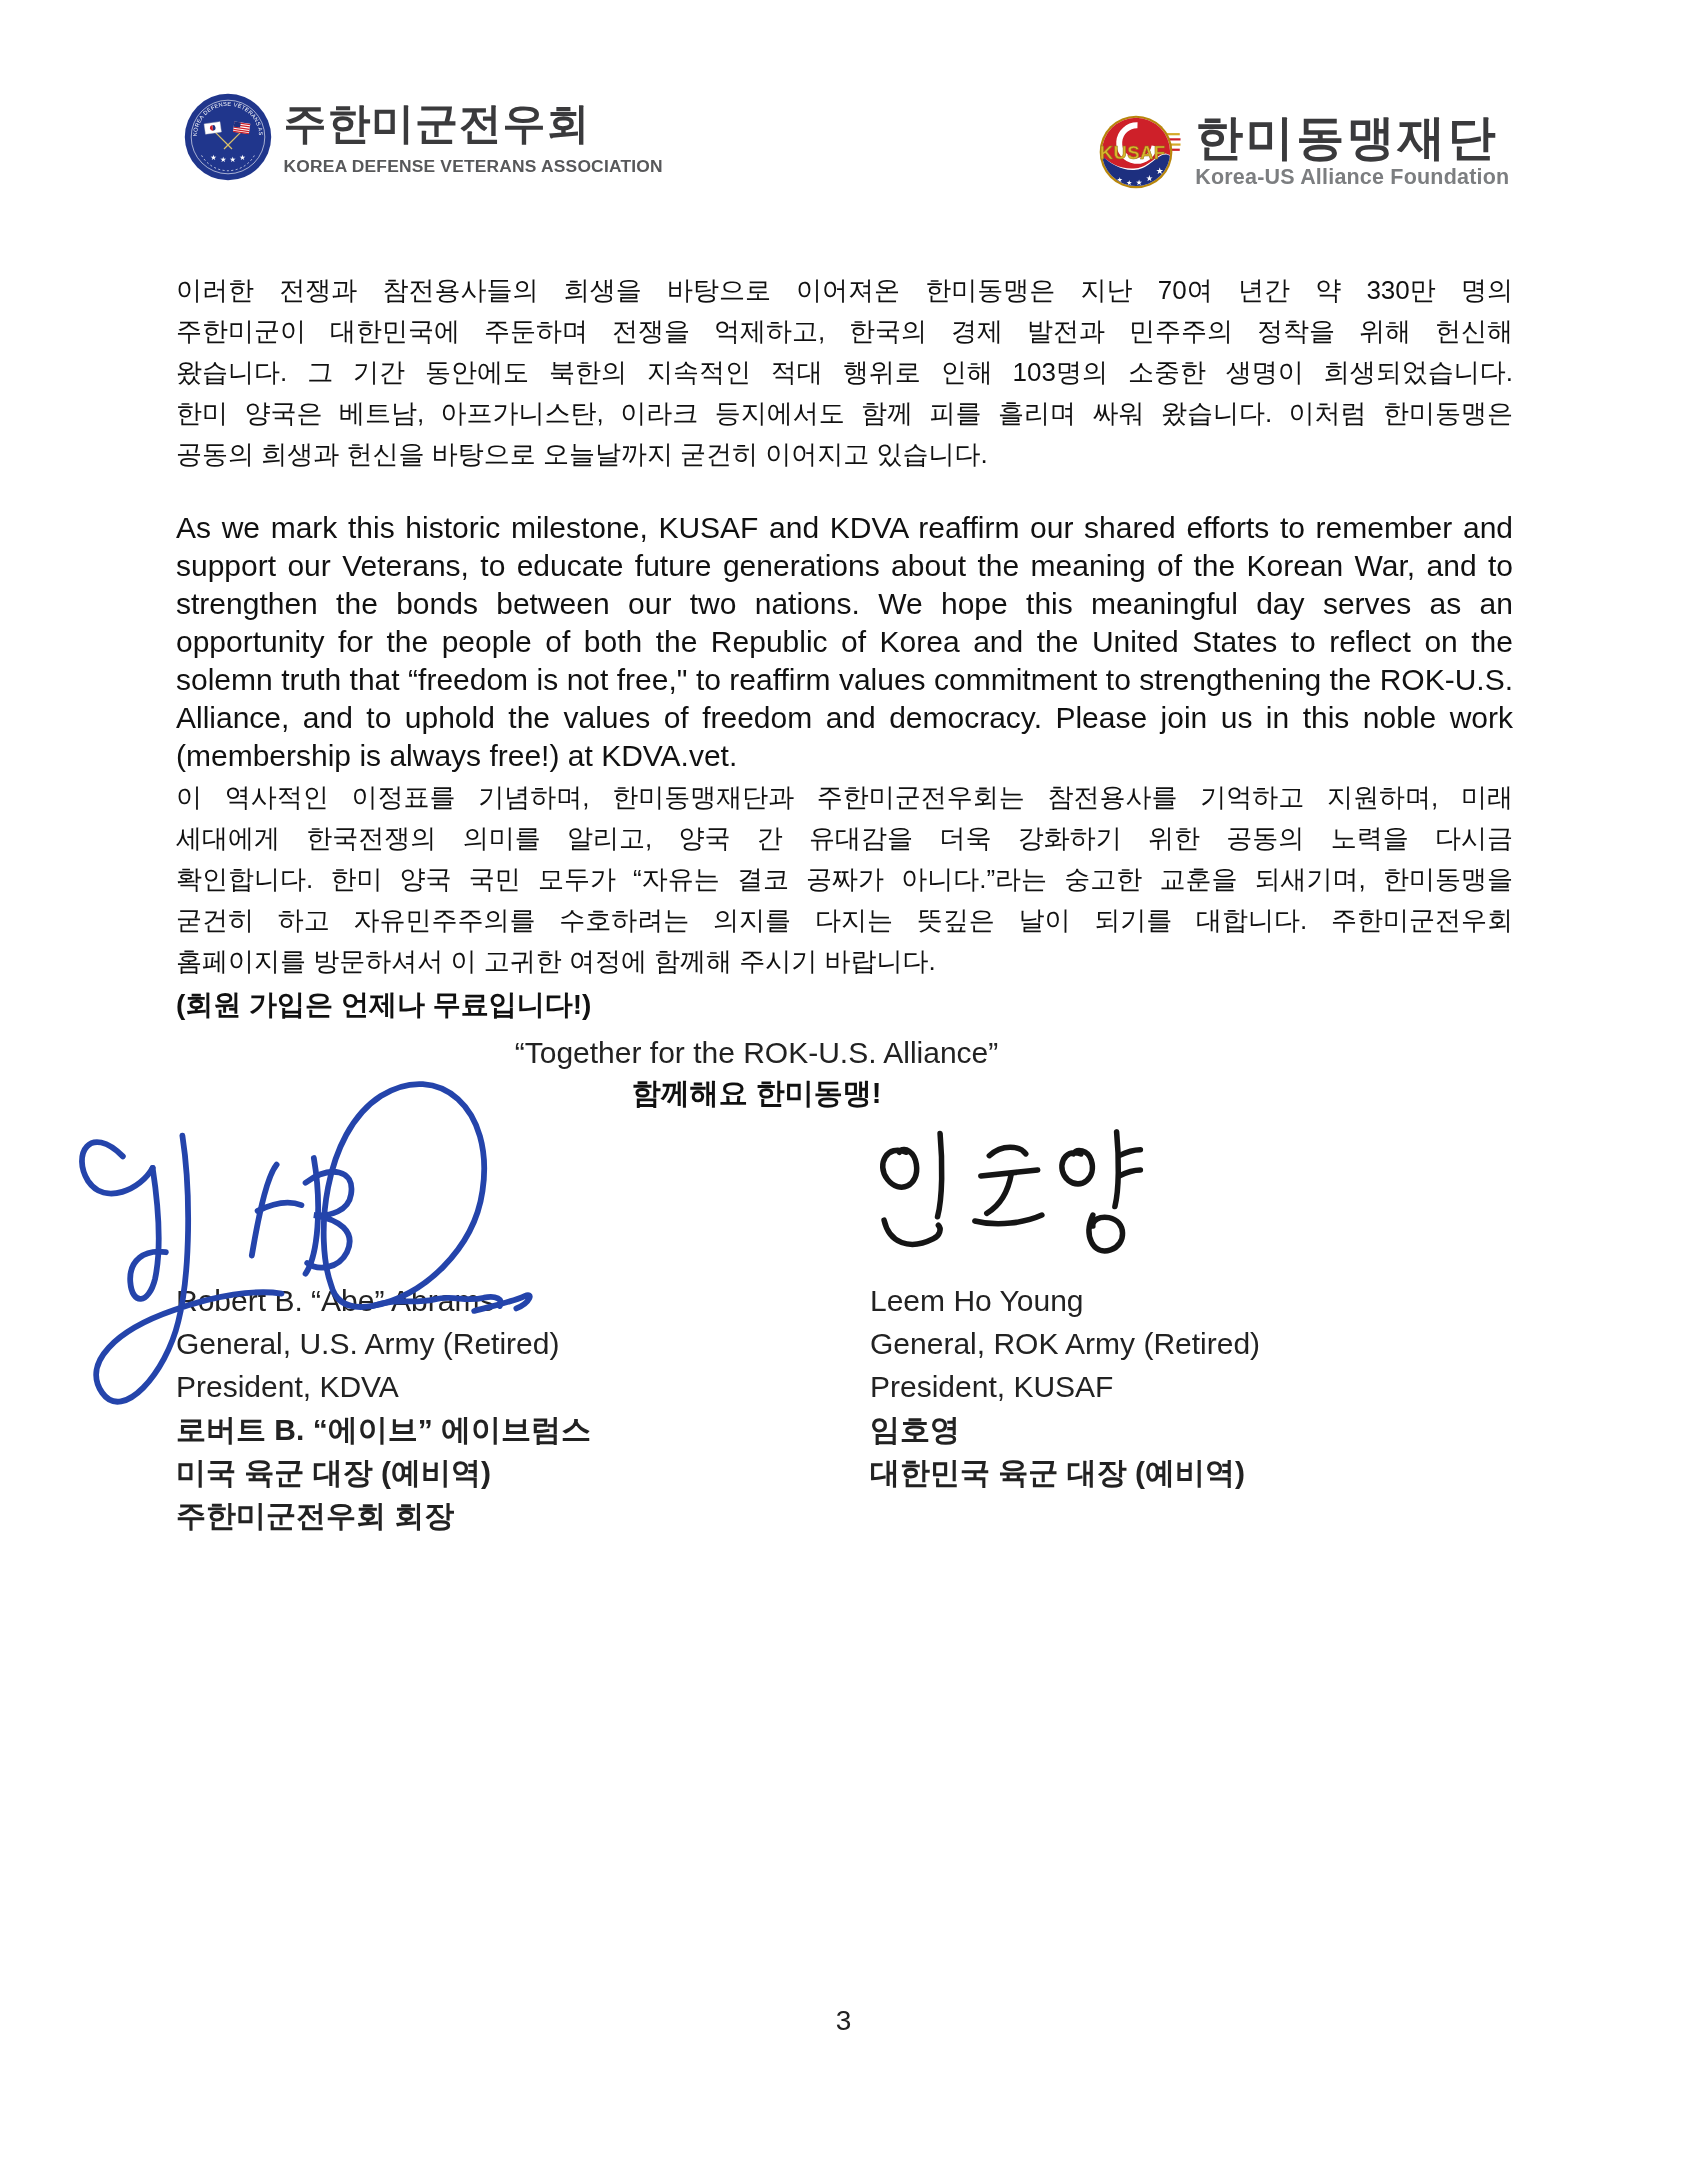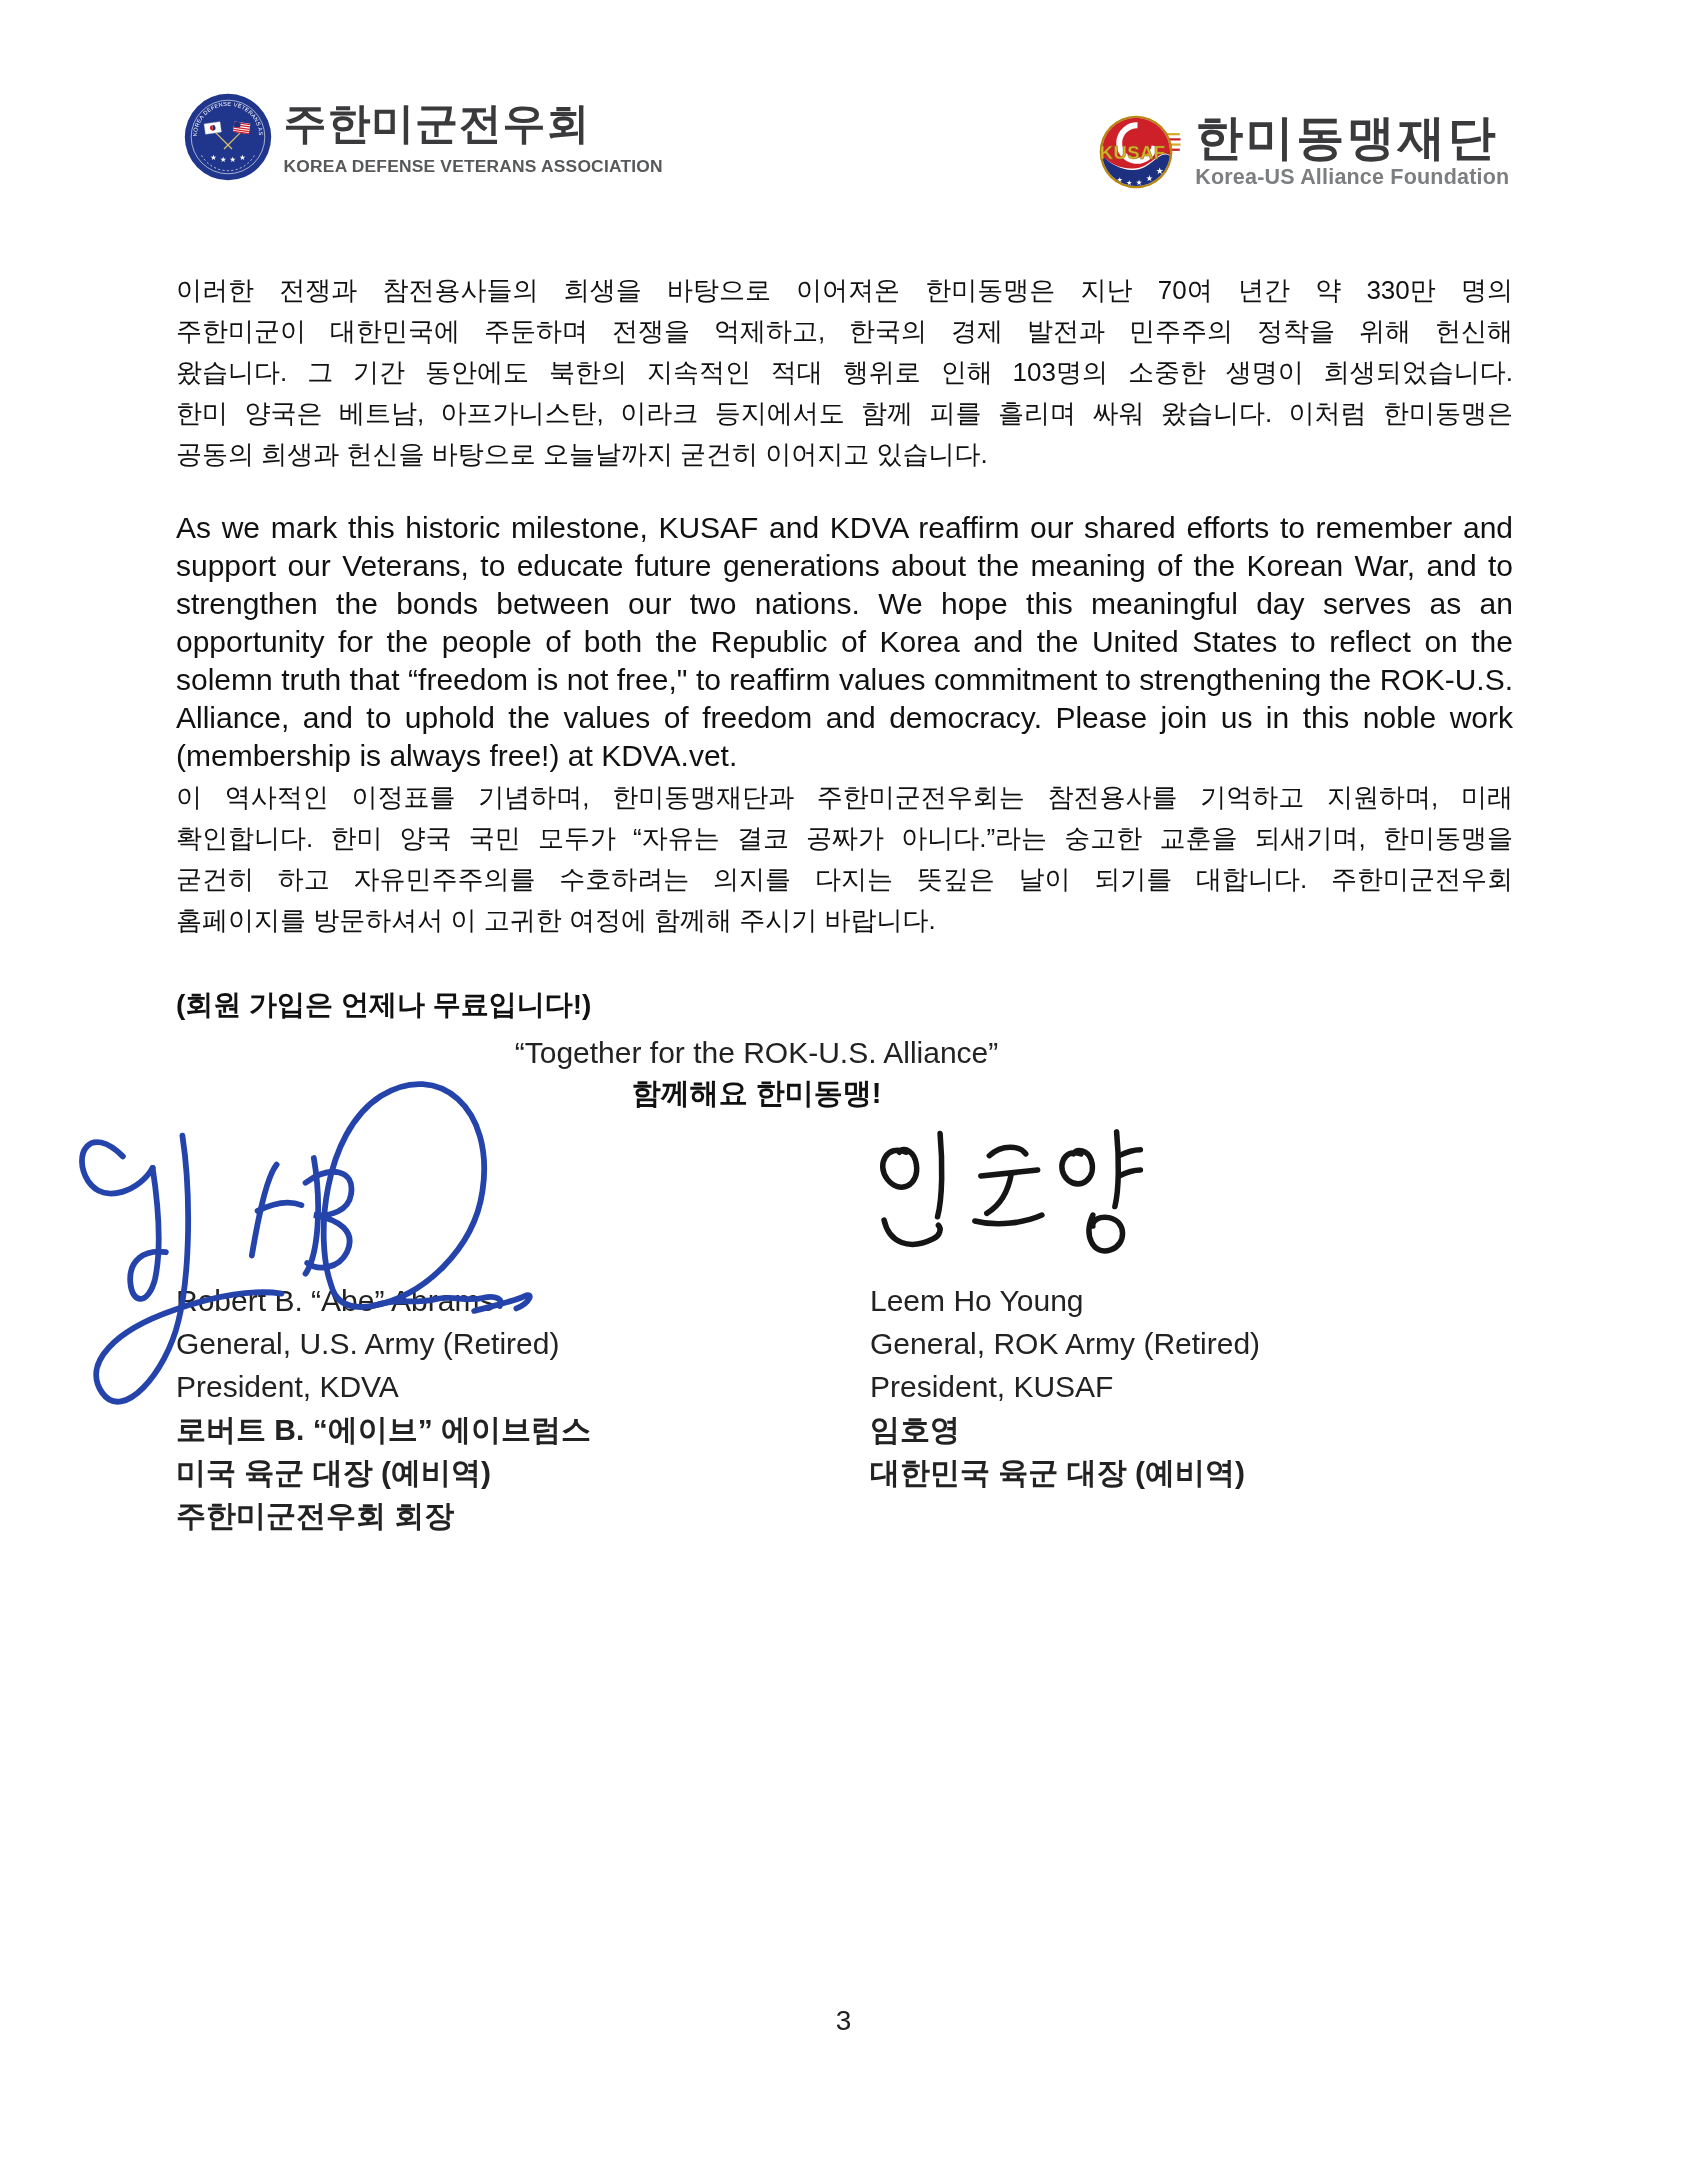--- a/index.html
+++ b/index.html
@@ -147,20 +147,21 @@
       <div class="line">strengthen the bonds between our two nations. We hope this meaningful day serves as an</div>
       <div class="line">opportunity for the people of both the Republic of Korea and the United States to reflect on the</div>
       <div class="line">solemn truth that “freedom is not free," to reaffirm values commitment to strengthening the ROK-U.S.</div>
       <div class="line">Alliance, and to uphold the values of freedom and democracy. Please join us in this noble work</div>
       <div class="line">(membership is always free!) at KDVA.vet.</div>
     </div>
 
   <div class="para ko-par" id="para-ko2">
 
   <div class="line">이 역사적인 이정표를 기념하며, 한미동맹재단과 주한미군전우회는 참전용사를 기억하고 지원하며, 미래</div>
+      <div class="line">세대에게 한국전쟁의 의미를 알리고, 양국 간 유대감을 더욱 강화하기 위한 공동의 노력을 다시금</div>
       <div class="line">확인합니다. 한미 양국 국민 모두가 “자유는 결코 공짜가 아니다.”라는 숭고한 교훈을 되새기며, 한미동맹을</div>
       <div class="line">굳건히 하고 자유민주주의를 수호하려는 의지를 다지는 뜻깊은 날이 되기를 대합니다. 주한미군전우회</div>
       <div class="line">홈페이지를 방문하셔서 이 고귀한 여정에 함께해 주시기 바랍니다.</div>
     </div>
 
   <div class="bold-note">(회원 가입은 언제나 무료입니다!)</div>
 
   <div class="tagline">
     <div class="t-en">“Together for the ROK-U.S. Alliance”</div>
     <div class="t-ko">함께해요 한미동맹!</div>

